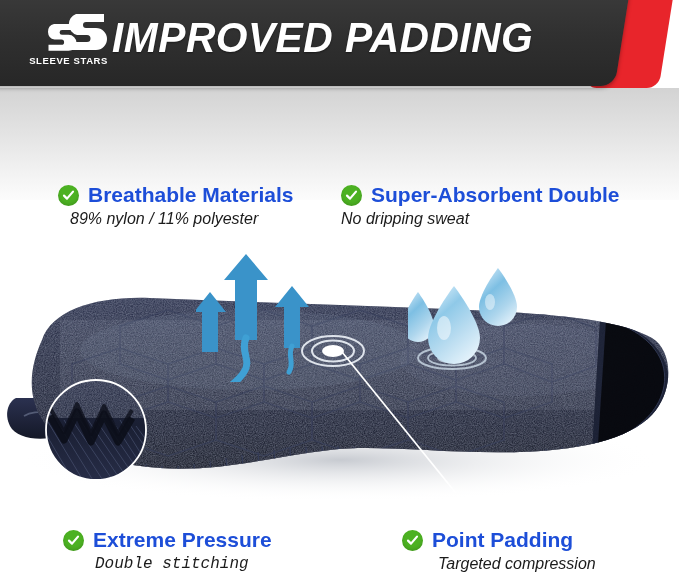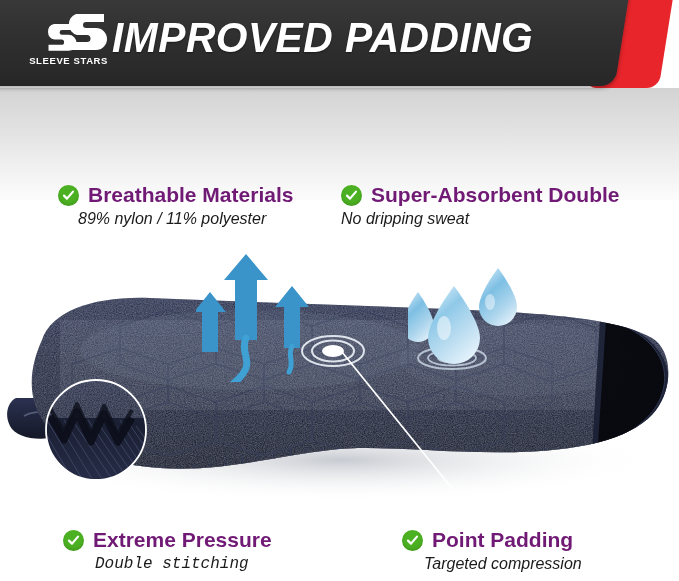--- a/index.html
+++ b/index.html
@@ -69,37 +69,37 @@
   .feature{position:absolute;}
   .feat-head{display:flex;align-items:center;gap:9px;}
   .check{
     width:21px;height:21px;border-radius:50%;
     background:#4cb122;
     display:flex;align-items:center;justify-content:center;flex:0 0 auto;
     box-shadow:inset 0 -2px 3px rgba(0,0,0,.12);
   }
   .check svg{display:block;}
   .feat-title{
-    font-size:21px;font-weight:bold;color:#701a75;white-space:nowrap;
+    font-size:21px;font-weight:bold;color:#1d4ed8;white-space:nowrap;
     font-family:"Liberation Sans",sans-serif;
   }
   .feat-sub{
     font-size:16px;font-style:italic;color:#1b1b1b;white-space:nowrap;
     font-family:"Liberation Sans",sans-serif;
     margin-top:3px;
   }
 
   #feat-breathable{left:58px;top:183px;}
-  #feat-breathable .feat-sub{margin-left:20px;}
+  #feat-breathable .feat-sub{margin-left:12px;}
   #feat-absorbent{left:341px;top:183px;}
   #feat-absorbent .feat-sub{}
   #feat-strength{left:63px;top:528px;}
   #feat-strength .feat-sub{margin-left:32px;font-family:Liberation Mono, monospace;}
   #feat-point{left:402px;top:528px;}
-  #feat-point .feat-sub{margin-left:22px;}
+  #feat-point .feat-sub{margin-left:36px;}
 
   
   .product{position:absolute;left:0;top:290px;width:679px;height:215px;}
   .product svg{display:block;}
 
   
   .arrows{position:absolute;left:196px;top:252px;width:130px;height:130px;}
   .droplets{position:absolute;left:408px;top:262px;width:150px;height:115px;}
   .target{position:absolute;left:300px;top:330px;width:66px;height:42px;}
   .magnifier{position:absolute;left:44px;top:378px;width:104px;height:104px;}

